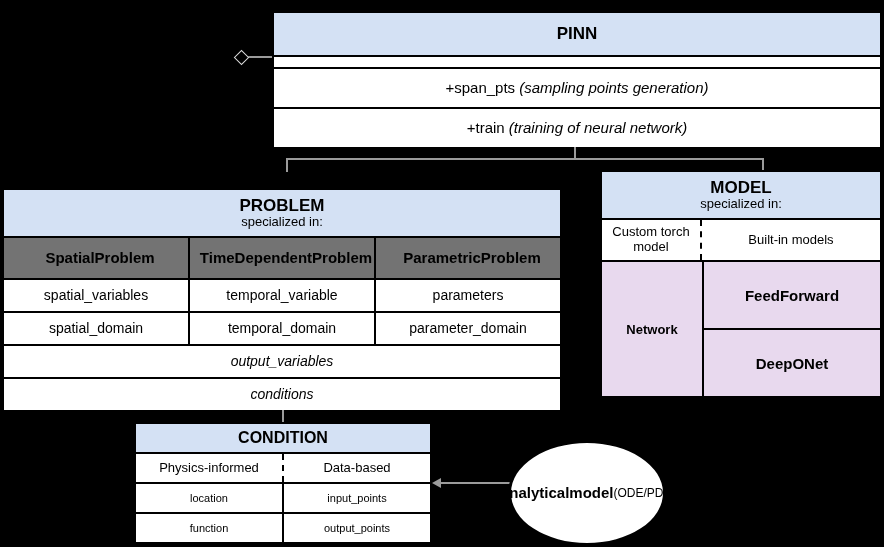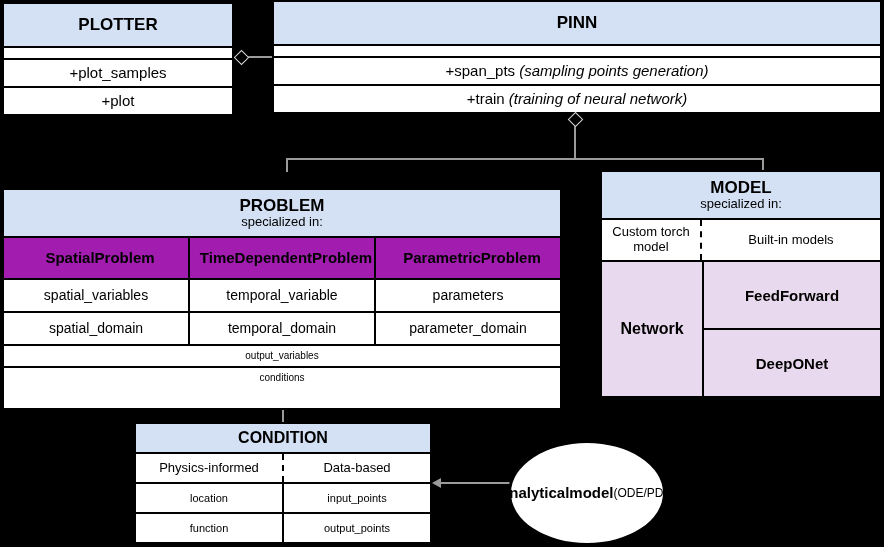--- a/index.html
+++ b/index.html
@@ -9,56 +9,56 @@
   .stage{position:absolute;inset:0;width:884px;height:547px;}
 
   
   .umlbox{position:absolute;box-sizing:border-box;background:#fff;
           border:2px solid #000;}
   .row{box-sizing:border-box;border-top:2px solid #000;background:#fff;
        display:flex;align-items:center;justify-content:center;
        text-align:center;line-height:1.15;}
   .row:first-child{border-top:none;}
   .hdr{background:#d4e1f4;font-weight:bold;}
-  .pink{background:#a21caf;padding-left:8px;}
+  .pink{background:#737373;padding-left:8px;}
   .cell{box-sizing:border-box;flex:1 1 0;display:flex;align-items:center;
         justify-content:center;text-align:center;border-left:2px solid #000;
         line-height:1.15;height:100%;}
   .cell:first-child{border-left:none;}
   .dashcell{border-left:2px dashed #000;}
 
   
   #plotter{left:2px;top:2px;width:232px;height:110px;}
   #plotter .r-title{height:42px;font-size:17px;}
   #plotter .r-empty{height:12px;}
   #plotter .r-m{height:28px;font-size:15px;}
 
-  #pinn{left:272px;top:0;width:610px;height:110px;}
+  #pinn{left:272px;top:11px;width:610px;height:110px;}
   #pinn .r-title{height:42px;font-size:17px;}
   #pinn .r-empty{height:12px;}
-  #pinn .r-m{height:28px;font-size:15px;}
+  #pinn .r-m{height:40px;font-size:15px;}
   .ital{font-style:italic;}
 
   
   #problem{left:2px;top:188px;width:560px;height:222px;}
   #problem .r-title{height:46px;font-size:17px;flex-direction:column;}
   #problem .r-title .sub{font-weight:normal;font-size:13px;}
   #problem .r-sub{height:42px;font-size:15px;font-weight:bold;}
   #problem .r-a{height:33px;font-size:14px;}
-  #problem .r-w{height:22px;font-size:10px;}
+  #problem .r-w{height:33px;font-size:14px;font-style:italic;}
 
   
   #model{left:600px;top:170px;width:282px;height:222px;}
   #model .r-title{height:46px;font-size:17px;flex-direction:column;}
   #model .r-title .sub{font-weight:normal;font-size:13px;}
   #model .r-cat{height:42px;font-size:13px;}
   #model .grid{display:flex;height:134px;border-top:2px solid #000;}
   #model .netcol{width:100px;box-sizing:border-box;background:#e8d9ee;
       display:flex;align-items:center;justify-content:center;
-      font-size:16px;font-weight:bold;}
+      font-size:13px;font-weight:bold;}
   #model .bicol{flex:1;box-sizing:border-box;border-left:2px solid #000;
       display:flex;flex-direction:column;}
   #model .bicol .b{flex:1;box-sizing:border-box;background:#e8d9ee;
       border-top:2px solid #000;display:flex;align-items:center;
       justify-content:center;font-size:15px;font-weight:bold;}
   #model .bicol .b:first-child{border-top:none;}
 
   
   #condition{left:134px;top:422px;width:298px;height:122px;}
   #condition .r-title{height:28px;font-size:16px;}
@@ -99,26 +99,20 @@
   <div class="ln lnv" style="left:286px;top:158px;height:14px;"></div>
 
   <div class="ln lnv" style="left:762px;top:158px;height:14px;"></div>
 
   <div class="ln lnv" style="left:282px;top:396px;height:28px;"></div>
   <div class="diahollow" style="left:278px;top:392px;"></div>
 
   <div class="ln lnh" style="left:440px;top:482px;width:70px;"></div>
   <div class="arrowhead" style="left:432px;top:478px;"></div>
 
-  <div class="umlbox" id="plotter">
-    <div class="row hdr r-title">PLOTTER</div>
-    <div class="row r-empty"></div>
-    <div class="row r-m">+plot_samples</div>
-    <div class="row r-m">+plot</div>
-  </div>
 
   <div class="umlbox" id="pinn">
     <div class="row hdr r-title">PINN</div>
     <div class="row r-empty"></div>
     <div class="row r-m">
       <span>+span_pts</span>
       <span>&nbsp;</span>
       <span class="ital">(sampling points generation)</span>
     </div>
     <div class="row r-m">

